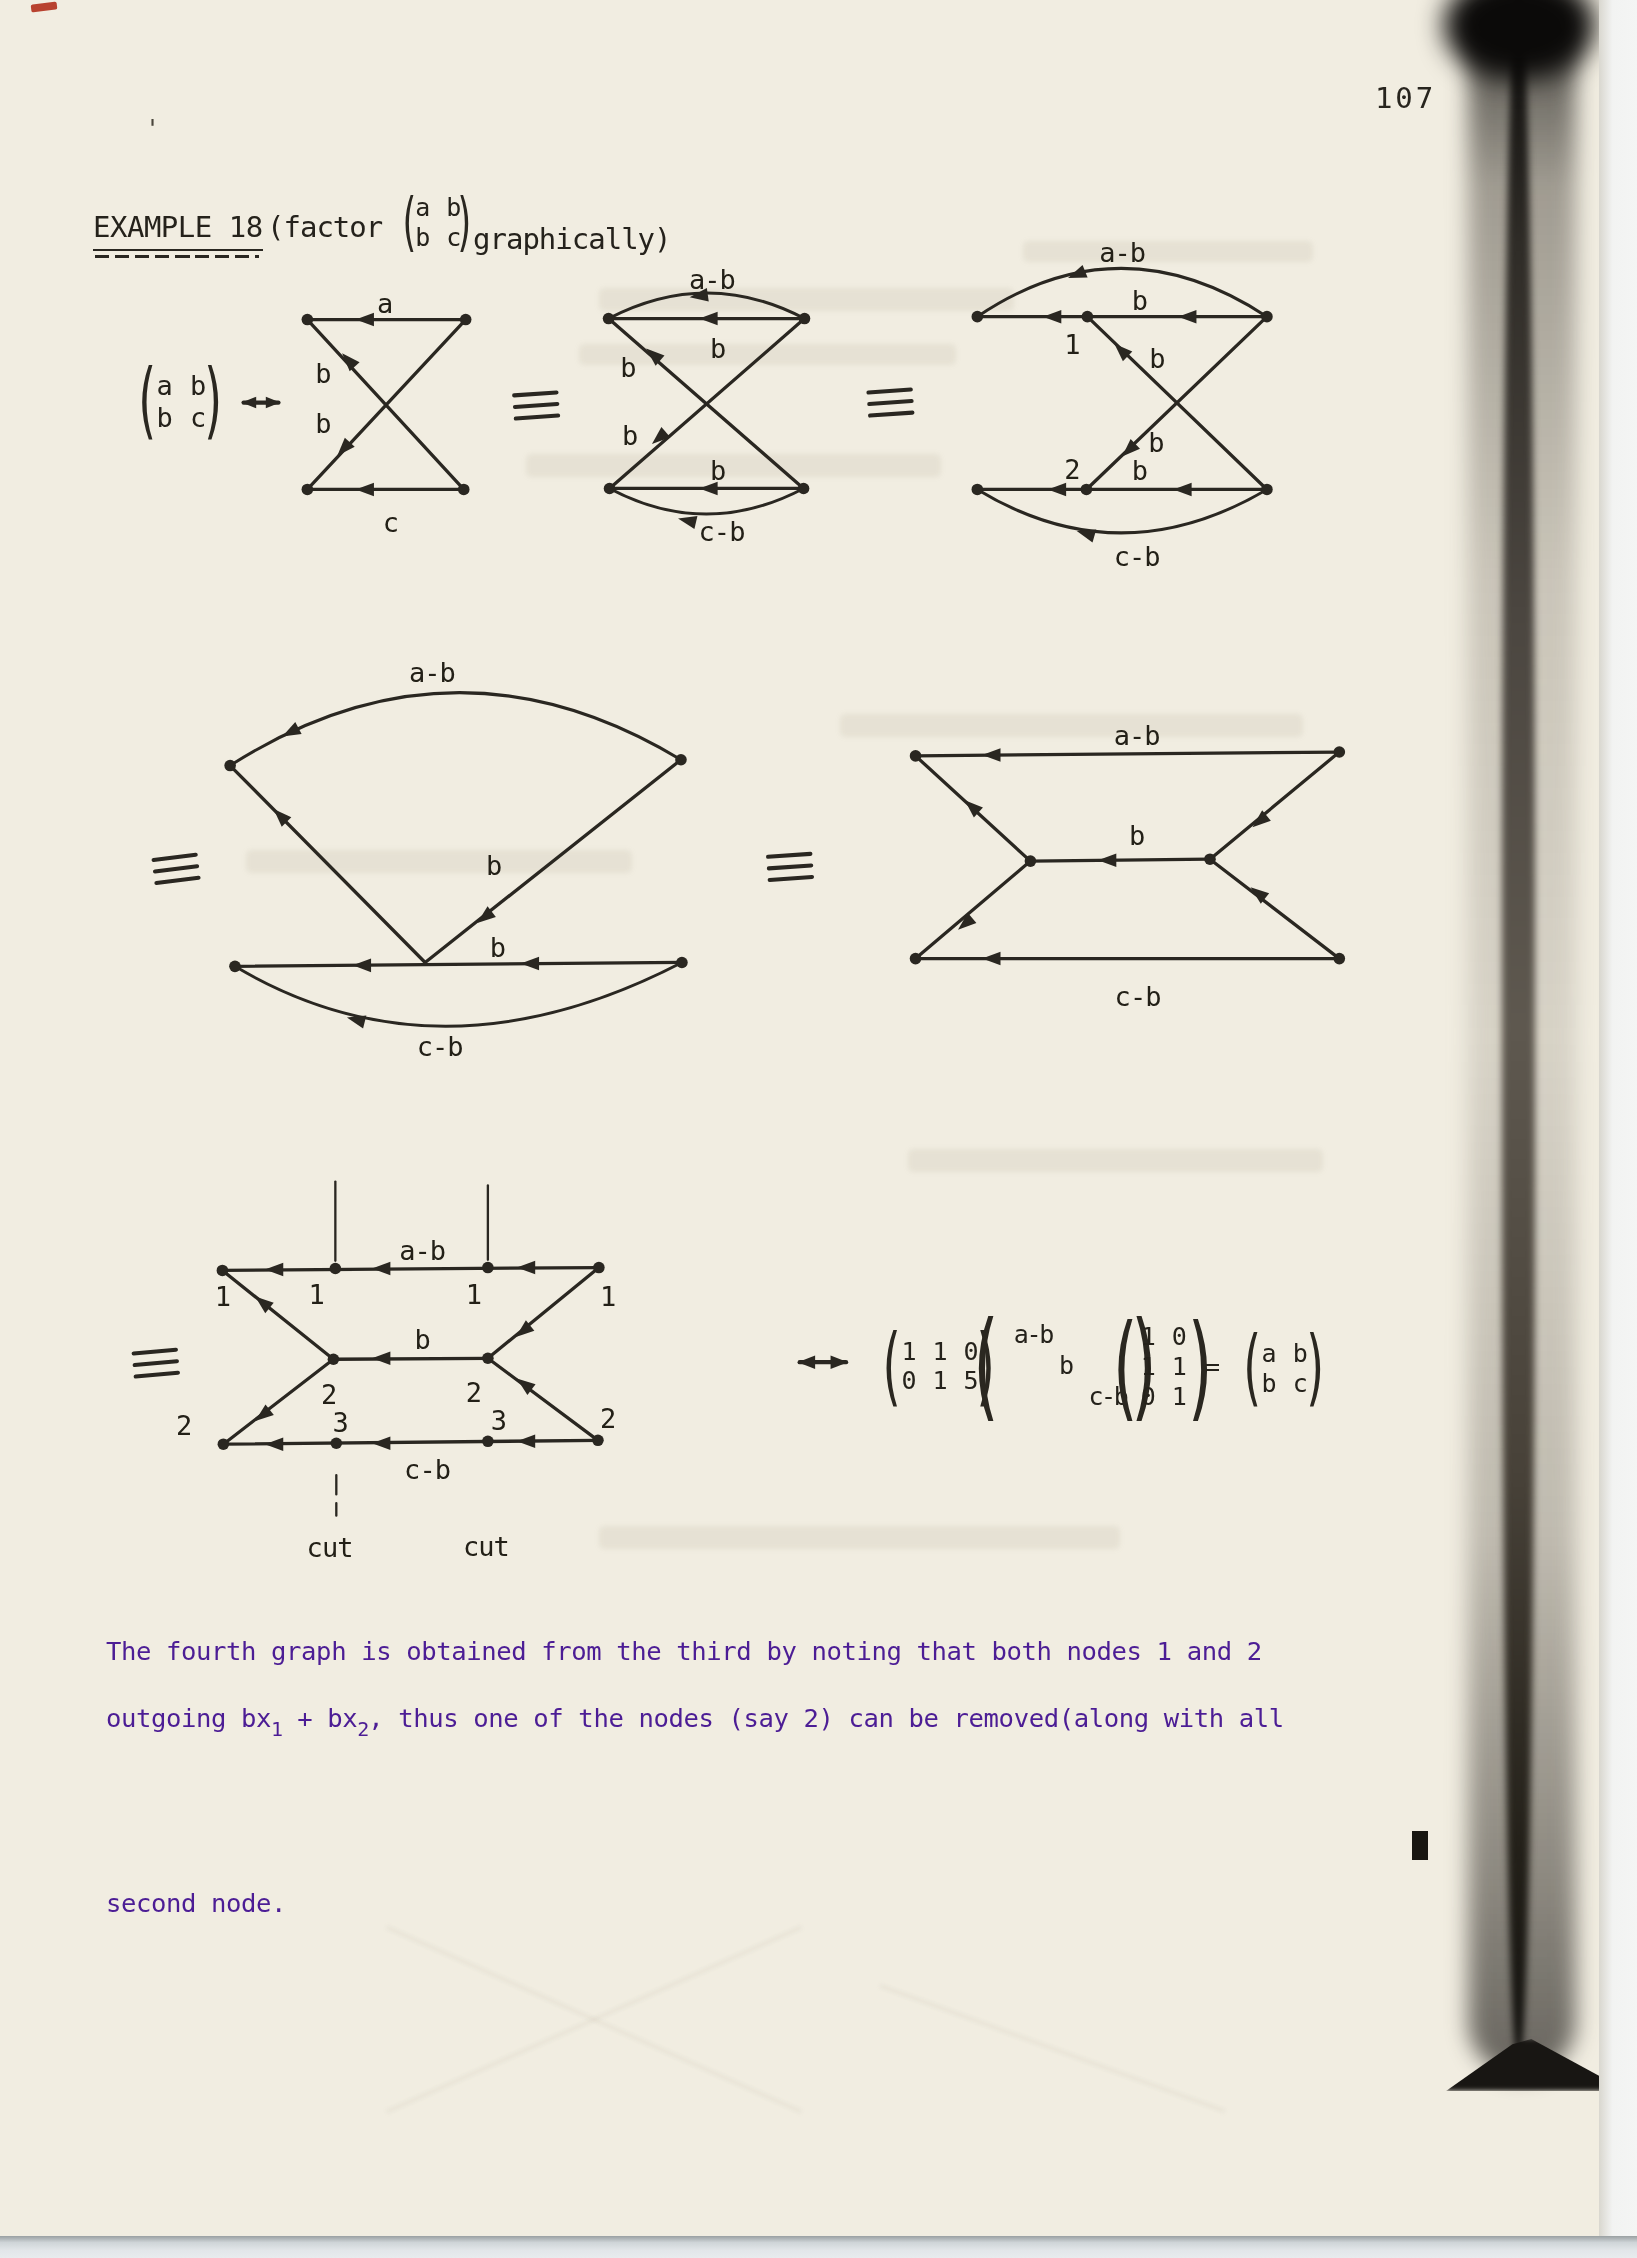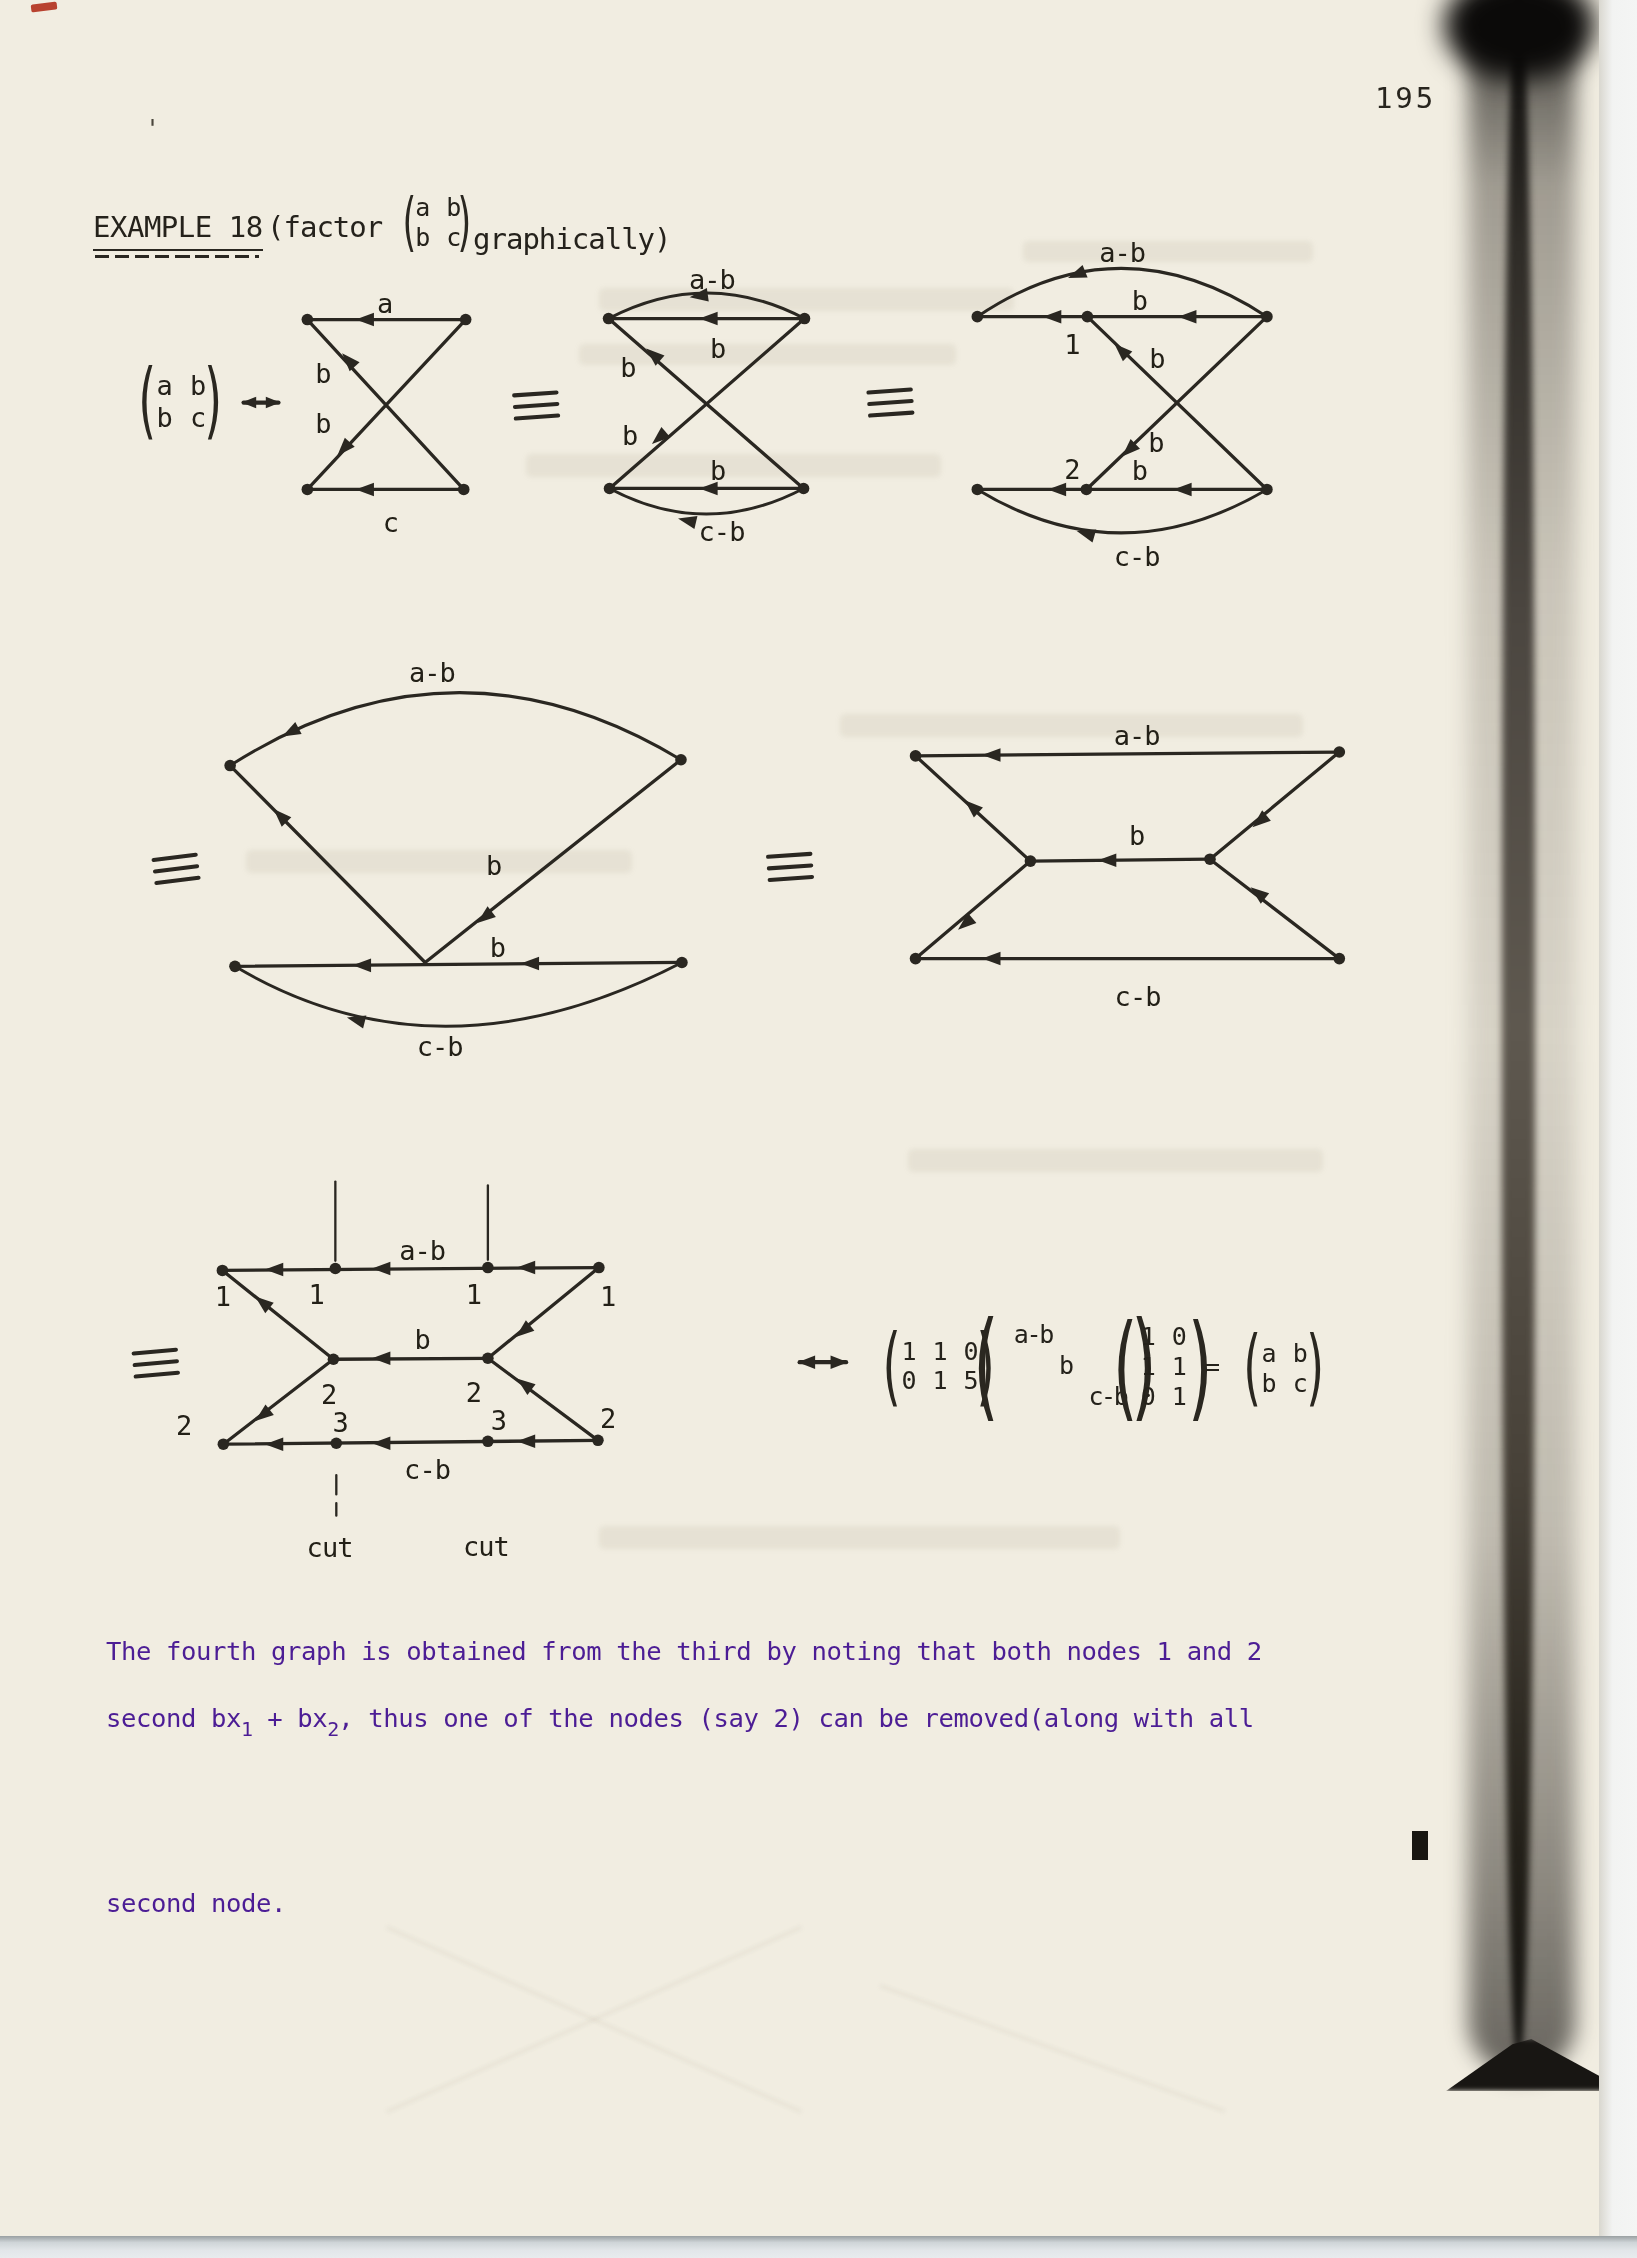--- a/index.html
+++ b/index.html
@@ -76,21 +76,21 @@
   <div class="smudge abs" style="left:526px;top:454px;width:415px;height:23px;"></div>
   <div class="smudge abs" style="left:1023px;top:241px;width:290px;height:21px;"></div>
   <div class="smudge abs" style="left:840px;top:714px;width:463px;height:23px;"></div>
   <div class="smudge abs" style="left:246px;top:850px;width:386px;height:23px;"></div>
   <div class="smudge abs" style="left:908px;top:1149px;width:415px;height:23px;"></div>
   <div class="smudge abs" style="left:599px;top:1526px;width:521px;height:23px;"></div>
   <div class="xline" style="left:367px;top:2018px;width:454px;transform:rotate(24deg);"></div>
   <div class="xline" style="left:367px;top:2018px;width:454px;transform:rotate(-24deg);"></div>
   <div class="xline" style="left:869px;top:2047px;width:367px;transform:rotate(20deg);"></div>
 
-  <div class="pagenum">195</div>
+  <div class="pagenum">107</div>
   <div class="redmark"></div>
   <div class="stray">'</div>
 
   <span class="t-heading">EXAMPLE 18</span>
   <span class="t-pre">(factor</span>
   <div class="mat" style="left:397px;top:185px;height:75px;--p:64px;font-size:25px;">
     <div class="rows" style="line-height:30px;">
       <div class="row">a b</div>
       <div class="row">b c</div>
     </div>
@@ -347,21 +347,21 @@
   <span class="eqtext" style="left:1205px;top:1352px;">=</span>
 
   <div class="mat" style="left:1236px;top:1325px;height:87px;--p:83px;font-size:25px;">
     <div class="rows" style="line-height:30px;">
       <div class="row">a b</div>
       <div class="row">b c</div>
     </div>
   </div>
 
   <div class="pline" style="top:1636px;">The fourth graph is obtained from the third by noting that both nodes 1 and 2</div>
-  <div class="pline" style="top:1703px;"><span>second bx</span><sub>1</sub><span> + bx</span><sub>2</sub><span>, thus one of the nodes (say 2) can be removed(along with all</span></div>
+  <div class="pline" style="top:1703px;"><span>outgoing bx</span><sub>1</sub><span> + bx</span><sub>2</sub><span>, thus one of the nodes (say 2) can be removed(along with all</span></div>
   <div class="pline" style="top:1888px;">second node.</div>
   <div class="qed"></div>
 
   <div class="gs-band"></div>
   <div class="gs-core"></div>
   <div class="gs-topblob"></div>
   <div class="gs-flare"></div>
   <div class="scan-right"></div>
   <div class="scan-bottom"></div>
 

